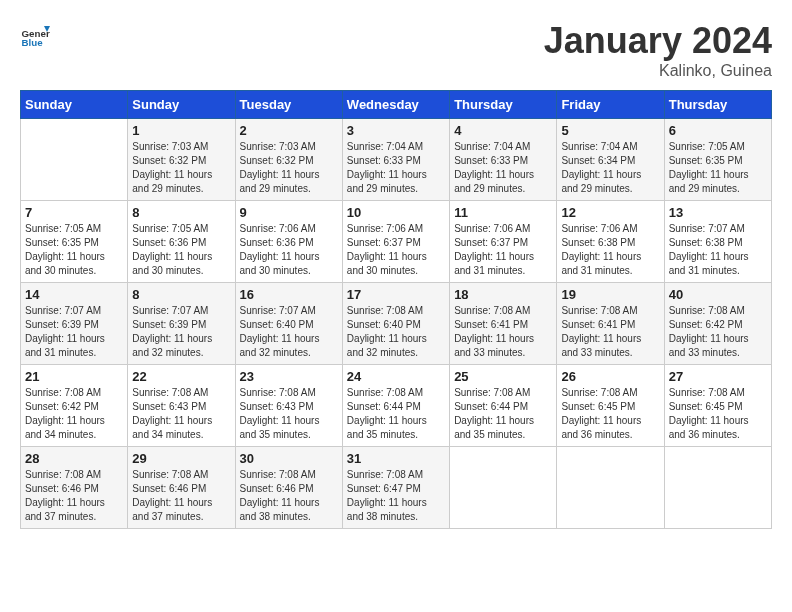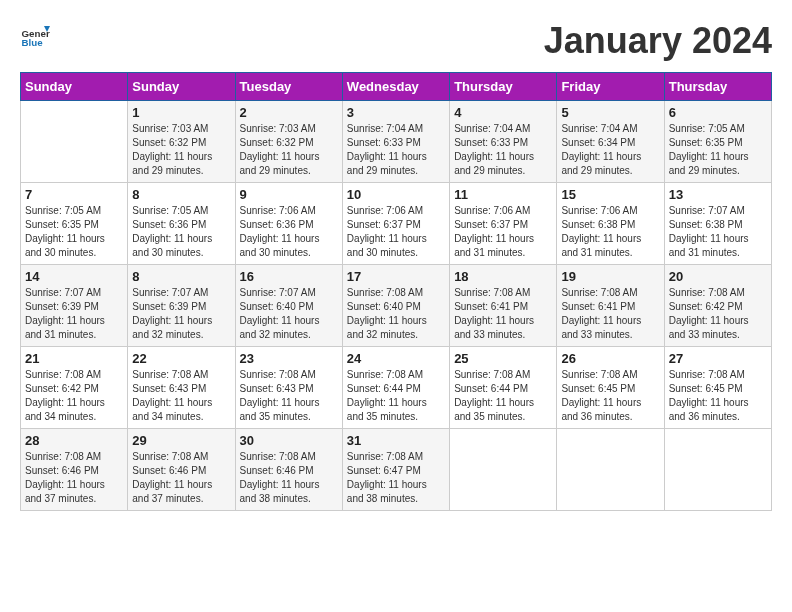--- a/index.html
+++ b/index.html
@@ -37,21 +37,21 @@
     .calendar-subtitle {
       font-size: 16px;
       color: #555;
     }
     table {
       width: 100%;
       border-collapse: collapse;
       font-size: 11px;
     }
     thead tr th {
-      background-color: #a21caf;
+      background-color: #1d4ed8;
       color: white;
       padding: 6px 4px;
       text-align: left;
       font-size: 13px;
       font-weight: bold;
       border: 1px solid #2060a0;
     }
     tbody tr td {
       border: 1px solid #ccc;
       vertical-align: top;
@@ -90,20 +90,21 @@
 <div class="header-area">
   <div class="logo">
     <svg class="logo-icon" viewBox="0 0 40 40">
       <text x="2" y="22" font-size="13" font-weight="bold" fill="#333">General</text>
       <text x="2" y="34" font-size="13" font-weight="bold" fill="#1a75b8">Blue</text>
       <polygon points="32,8 40,8 36,16" fill="#1a75b8"></polygon>
     </svg>
   </div>
   <div class="title-area">
     <div class="calendar-title">January 2024</div>
+    <div class="calendar-subtitle">Kalinko, Guinea</div>
   </div>
 </div>
 
 <table>
   <thead>
     <tr>
     <th>Sunday</th>
         <th>Sunday</th>
         <th>Tuesday</th>
         <th>Wednesday</th>
@@ -188,21 +189,21 @@
 and 30 minutes.</div>
         </td>
         <td>
           <span class="day-num">11</span>
           <div class="day-detail" style="white-space: pre-line;">Sunrise: 7:06 AM
 Sunset: 6:37 PM
 Daylight: 11 hours
 and 31 minutes.</div>
         </td>
         <td>
-          <span class="day-num">15</span>
+          <span class="day-num">12</span>
           <div class="day-detail" style="white-space: pre-line;">Sunrise: 7:06 AM
 Sunset: 6:38 PM
 Daylight: 11 hours
 and 31 minutes.</div>
         </td>
         <td>
           <span class="day-num">13</span>
           <div class="day-detail" style="white-space: pre-line;">Sunrise: 7:07 AM
 Sunset: 6:38 PM
 Daylight: 11 hours
@@ -246,21 +247,21 @@
 and 33 minutes.</div>
         </td>
         <td>
           <span class="day-num">19</span>
           <div class="day-detail" style="white-space: pre-line;">Sunrise: 7:08 AM
 Sunset: 6:41 PM
 Daylight: 11 hours
 and 33 minutes.</div>
         </td>
         <td>
-          <span class="day-num">20</span>
+          <span class="day-num">40</span>
           <div class="day-detail" style="white-space: pre-line;">Sunrise: 7:08 AM
 Sunset: 6:42 PM
 Daylight: 11 hours
 and 33 minutes.</div>
         </td>
       </tr>
       <tr>
         <td>
           <span class="day-num">21</span>
           <div class="day-detail" style="white-space: pre-line;">Sunrise: 7:08 AM

